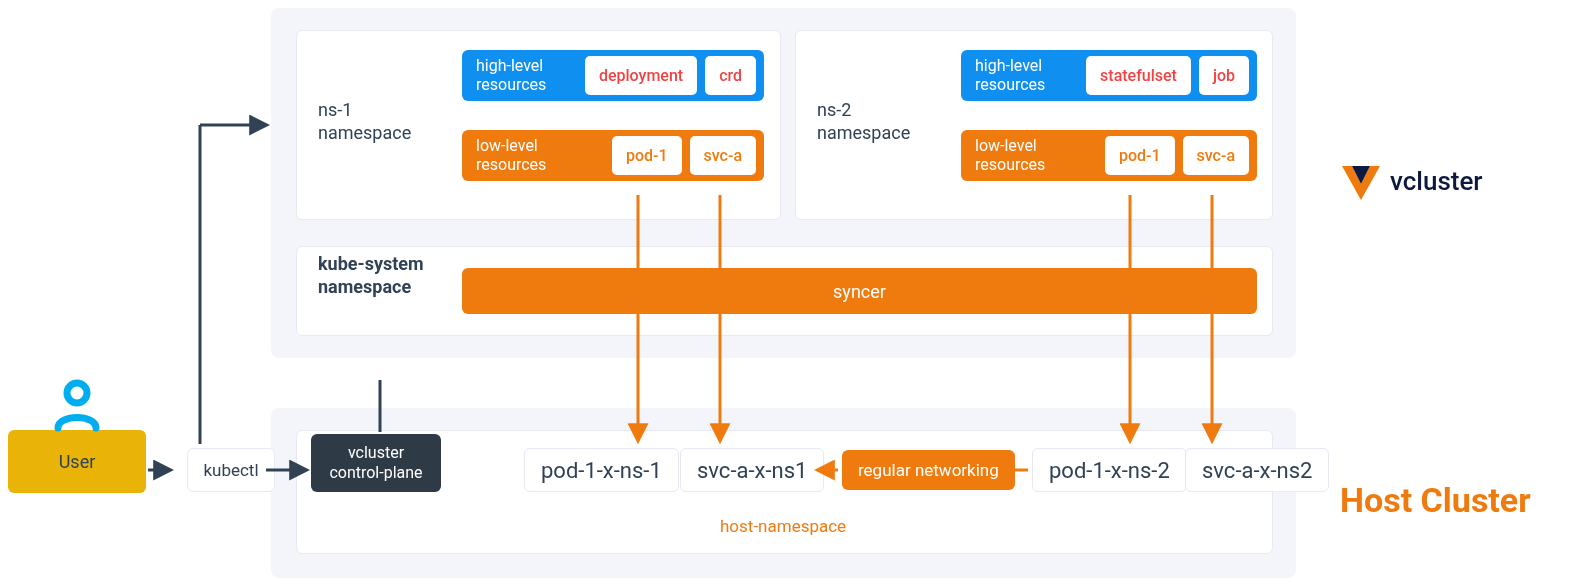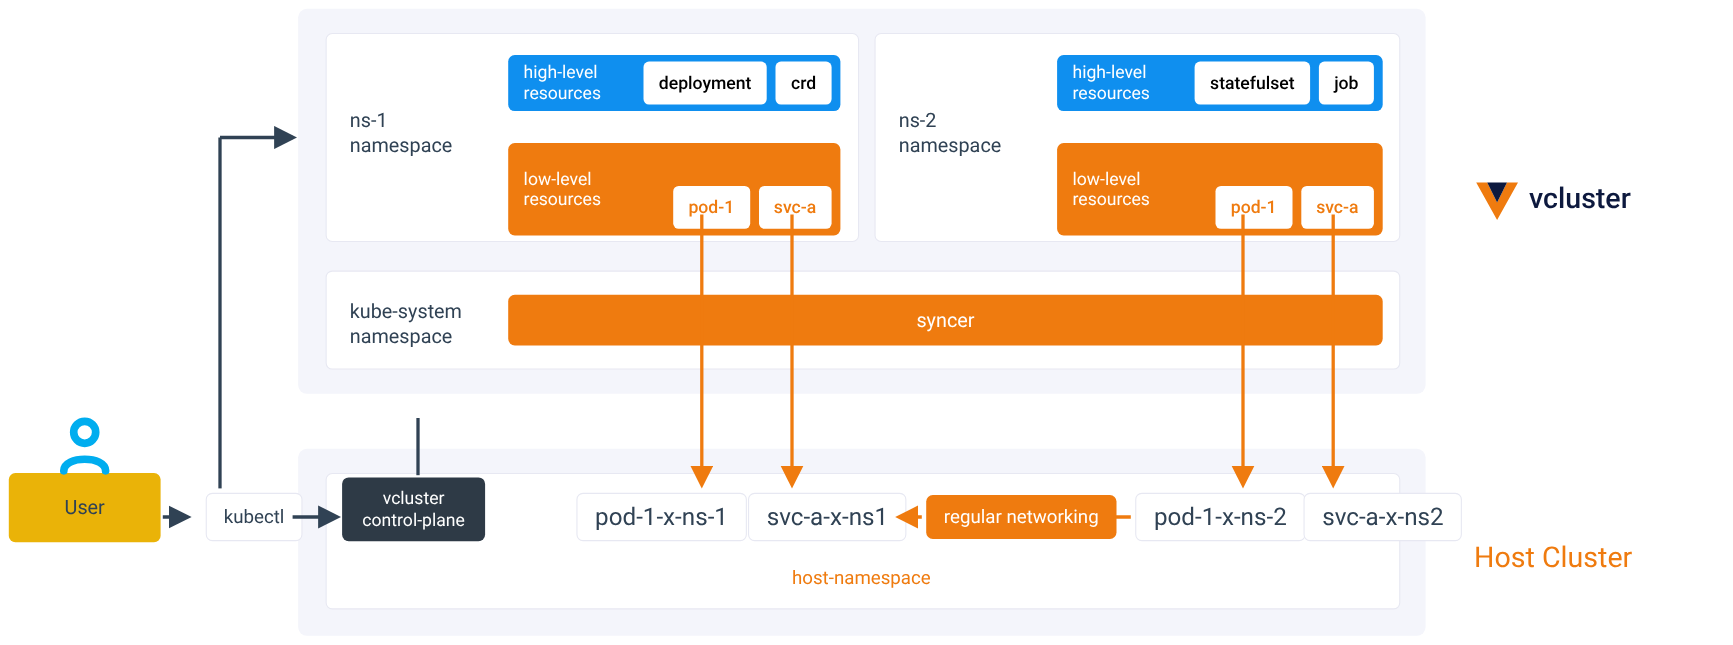--- a/index.html
+++ b/index.html
@@ -40,22 +40,22 @@
   .resource-bar .title { line-height: 1.15; flex: 0 0 auto; }
   .chip {
     background: #fff;
     border-radius: 5px;
     padding: 10px 14px;
     font-size: 16px;
     font-weight: 500;
     display: inline-flex;
     align-items: center;
   }
-  .chip-blue { color: #000000; }
-  .chip-orange { color: #ef7b0f; margin-top: 33px; }
+  .chip-blue { color: #ef4444; }
+  .chip-orange { color: #ef7b0f; }
   .blue-bar { background: #0f8fef; }
   .orange-bar { background: #ef7b0f; }
   .syncer-bar {
     position: absolute;
     background: #ef7b0f;
     color: #fff;
     font-size: 18px;
     border-radius: 6px;
     display: flex;
     align-items: center;
@@ -120,23 +120,22 @@
     font-size: 16px;
     line-height: 1.25;
     display: flex;
     align-items: center;
     justify-content: center;
     text-align: center;
   }
   .host-cluster-label {
     position: absolute;
     color: #ef7b0f;
-    font-size: 26px;
-    font-weight: 400;
-    margin-top: 12px;
+    font-size: 34px;
+    font-weight: 700;
   }
   .vcluster-logo {
     position: absolute;
     display: flex;
     align-items: center;
     gap: 8px;
     color: #0d193e;
     font-size: 26px;
     font-weight: 500;
   }
@@ -188,21 +187,21 @@
 
 <div class="resource-bar orange-bar" style="left:961px; top:130px; width:296px;">
   <div class="title" style="white-space:pre-line;">low-level
 resources</div>
   <div style="flex:1"></div>
   <div class="chip chip-orange">pod-1</div>
   <div class="chip chip-orange">svc-a</div>
 </div>
 
 <div class="panel-white" style="left:296px; top:246px; width:977px; height:90px;"></div>
-<div class="ns-label" style="left:318px; top:272px; white-space:pre-line;">kube-system
+<div class="ns-label" style="left:318px; top:252px; white-space:pre-line;font-weight:bold;">kube-system
 namespace</div>
 <div class="syncer-bar" style="left:462px; top:268px; width:795px; height:46px;">syncer</div>
 
 <div class="panel-white" style="left:296px; top:430px; width:977px; height:124px;"></div>
 
 <div class="host-chip" style="left:524px; top:448px;">pod-1-x-ns-1</div>
 <div class="host-chip" style="left:680px; top:448px;">svc-a-x-ns1</div>
 <div class="reg-net" style="left:842px; top:450px;">regular networking</div>
 <div class="host-chip" style="left:1032px; top:448px;">pod-1-x-ns-2</div>
 <div class="host-chip" style="left:1185px; top:448px;">svc-a-x-ns2</div>

